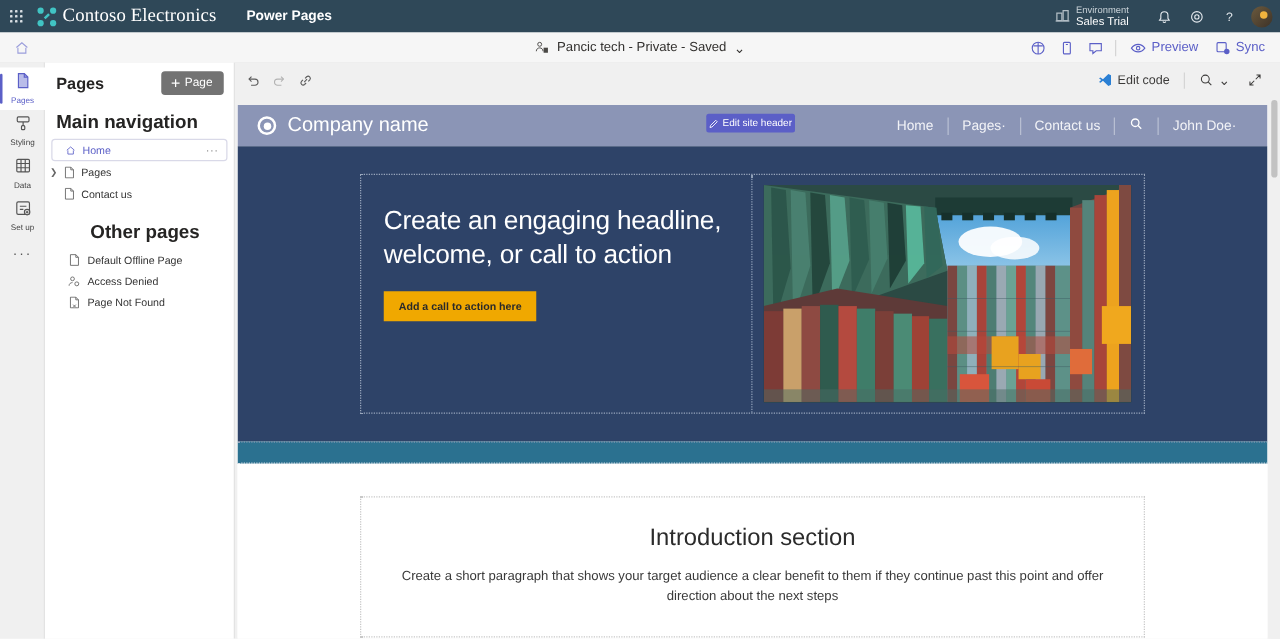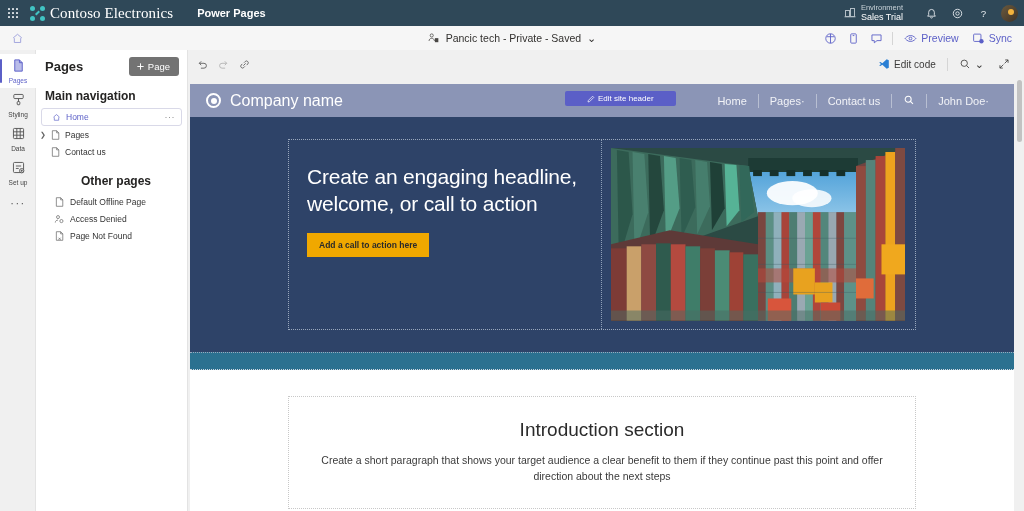--- a/index.html
+++ b/index.html
@@ -66,21 +66,21 @@
   .raildots{width:36px;height:26px;display:flex;align-items:center;justify-content:center;letter-spacing:1.5px;color:#555;font-size:11px;cursor:pointer;}
 
   
   .panel{
     position:absolute;left:36px;top:50px;width:152px;height:461px;background:#fff;
     border-right:1px solid #e3e3e3;box-sizing:border-box;
   }
   .panelhead{height:32px;display:flex;align-items:center;justify-content:space-between;padding:0 8px 0 9px;}
   .panelhead .ptitle{font-size:13px;font-weight:bold;color:#252423;}
   .addbtn{background:#737373;color:#fff;font-size:9.5px;border-radius:3px;padding:4px 9px 4px 7px;display:flex;align-items:center;gap:3px;cursor:pointer;white-space:nowrap;}
-  .sectionlbl{font-size:12px;font-weight:bold;color:#252423;padding:7px 0 5px 9px;}
+  .sectionlbl{font-size:15px;font-weight:bold;color:#252423;padding:7px 0 5px 9px;}
   .navrow{height:17px;display:flex;align-items:center;gap:5px;padding-left:14px;font-size:8.5px;color:#333;cursor:pointer;position:relative;}
   .navrow.sel{background:#fff;border:1px solid #d9d9e8;border-radius:3px;margin:0 5px 0 5px;padding-left:9px;height:16px;}
   .navrow.sel .nlabel{color:#5b5fc7;}
   .navrow .chev{position:absolute;left:4px;font-size:7px;color:#666;}
   .navrow .dots{margin-left:auto;padding-right:6px;color:#888;font-size:9px;letter-spacing:.5px;}
   .ico{width:10px;height:10px;display:flex;align-items:center;justify-content:center;flex:0 0 auto;}
   .otherrow{height:17px;display:flex;align-items:center;gap:6px;padding-left:18px;font-size:8.5px;color:#333;cursor:pointer;}
 
   
   .canvaswrap{
@@ -100,21 +100,21 @@
     height:33px;background:#8b95b6;display:flex;align-items:center;padding:0 14px 0 16px;box-sizing:border-box;position:relative;
   }
   .sitelogo{width:15px;height:15px;border-radius:50%;border:2px solid #fff;display:flex;align-items:center;justify-content:center;box-sizing:border-box;}
   .sitelogo i{width:6px;height:6px;border-radius:50%;background:#fff;display:block;}
   .sitebrand{color:#fff;font-size:16px;margin-left:9px;white-space:nowrap;}
   .sitenav{margin-left:auto;display:flex;align-items:center;gap:0;color:#fff;font-size:11px;}
   .sitenav a{color:#f2f3f7;text-decoration:none;padding:0 11px;white-space:nowrap;cursor:pointer;}
   .sitenav .sep{width:1px;height:14px;background:#c3c9da;opacity:.8;}
   .editbtn{
     position:absolute;left:375px;top:7px;background:#5b5fc7;color:#fff;font-size:8px;
-    border-radius:2px;padding:3px 22px;display:flex;align-items:center;gap:3px;cursor:pointer;white-space:nowrap;z-index:4;
+    border-radius:2px;padding:3px 2px;display:flex;align-items:center;gap:3px;cursor:pointer;white-space:nowrap;z-index:4;
   }
 
   .hero{background:#2e4368;padding:22px 0 0 0;position:relative;}
   .heroinner{
     margin:0 98px;border:1px dotted #9aa8bd;display:flex;min-height:176px;box-sizing:border-box;position:relative;
   }
   .herotext{flex:0 0 50%;padding:24px 22px 0 18px;box-sizing:border-box;border-right:1px dotted #8fa0b8;}
   .heroh1{color:#fff;font-size:21px;line-height:1.28;font-weight:normal;letter-spacing:-.2px;}
   .cta{
     display:inline-block;margin-top:15px;background:#f0a800;color:#2a2a2a;font-size:8.5px;font-weight:bold;

